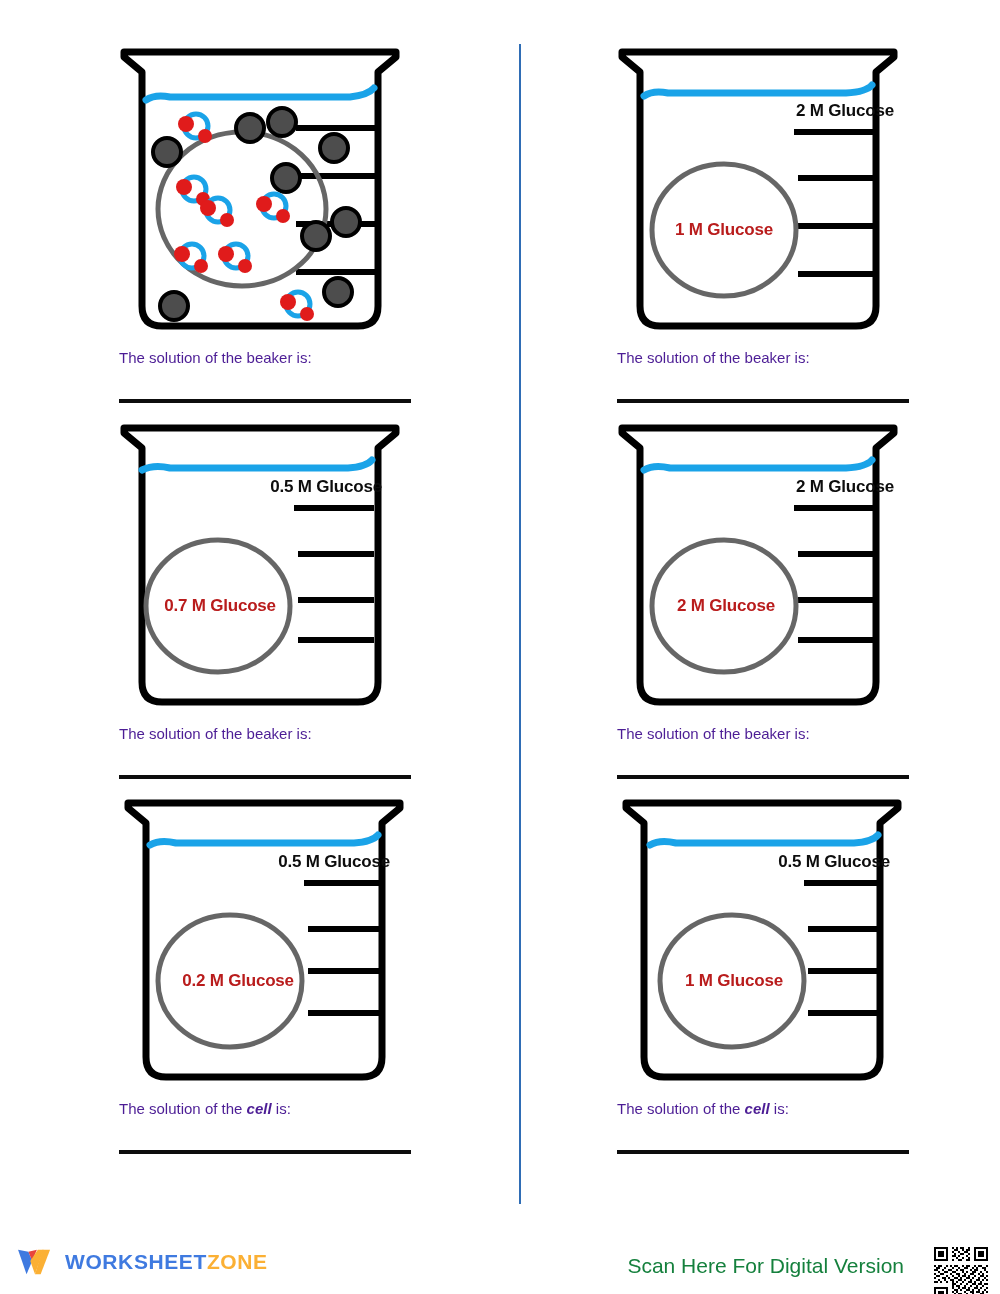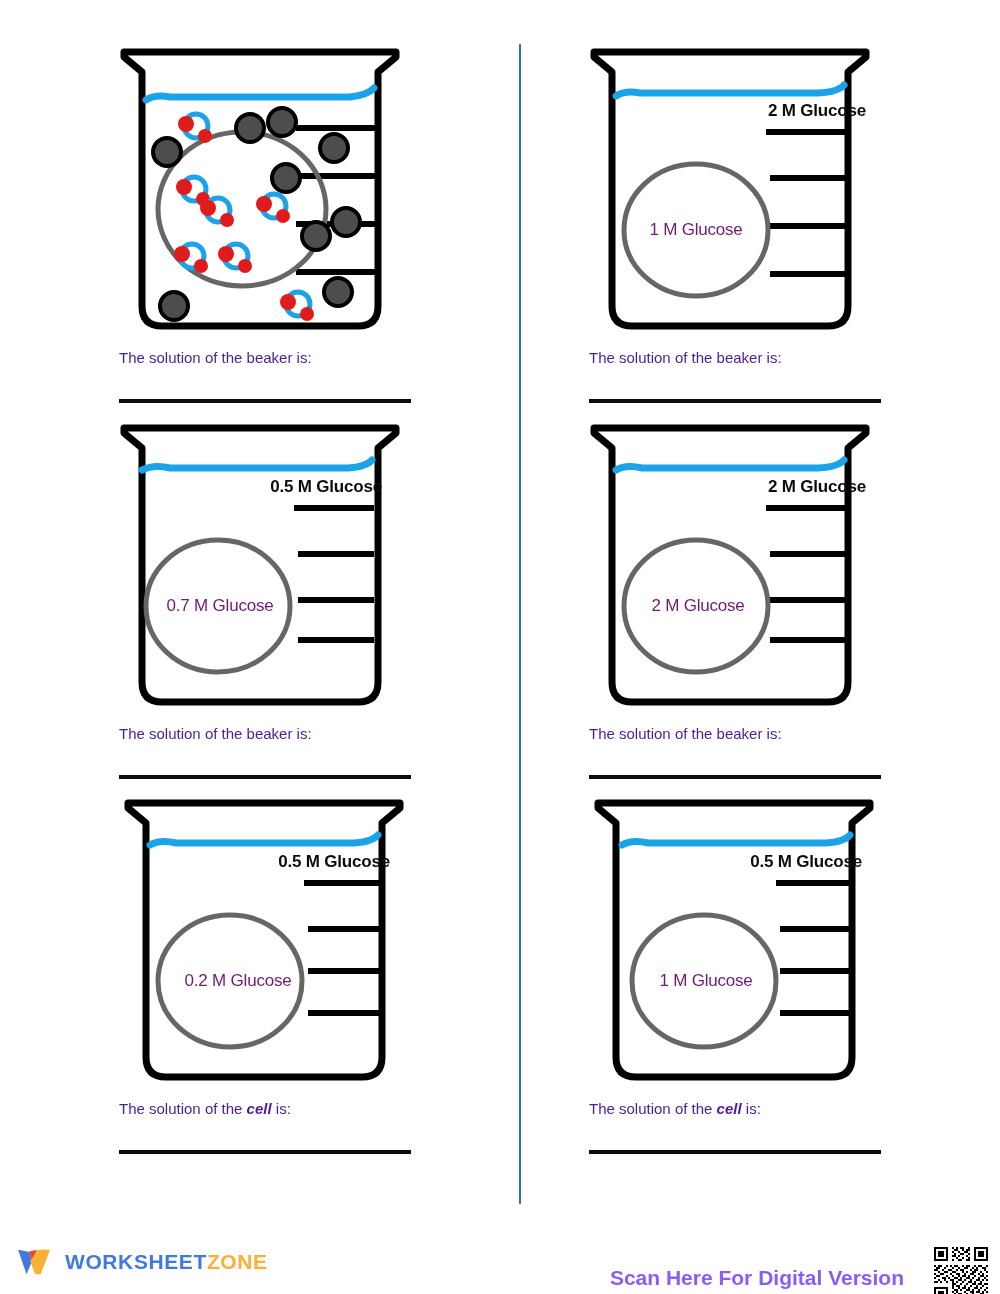--- a/index.html
+++ b/index.html
@@ -25,21 +25,21 @@
   .divider {
     position: absolute;
     left: 519px;
     top: 44px;
     width: 2px;
     height: 1160px;
     background: #2f6db5;
   }
 
   .col-left  { position: absolute; left: 110px;  width: 310px; }
-  .col-right { position: absolute; left: 580px;  width: 310px; }
+  .col-right { position: absolute; left: 608px;  width: 310px; }
 
   .row-1 { top: 44px; }
   .row-2 { top: 420px; }
   .row-3 { top: 795px; }
 
   .cell-block { position: absolute; width: 310px; }
 
   
   .beaker-wrap {
     position: relative;
@@ -61,22 +61,22 @@
     top: 57px;
     font-size: 17px;
     font-weight: bold;
     color: #0d0d0d;
     letter-spacing: -0.2px;
     white-space: nowrap;
   }
   .inner-label {
     position: absolute;
     font-size: 17px;
-    font-weight: normal;
-    color: #701a75;
+    font-weight: bold;
+    color: #b91c1c;
     letter-spacing: -0.2px;
     white-space: nowrap;
     text-align: right;
     transform: translate(-50%, -50%);
   }
 
   
   .question {
     position: absolute;
     left: 9px;
@@ -120,25 +120,24 @@
     font-size: 21px;
     font-weight: bold;
     letter-spacing: 0.6px;
   }
   .logo-text .w-part { color: #3f7ae0; }
   .logo-text .z-part { color: #fbb034; }
 
   .scan-text {
     position: absolute;
     right: 96px;
-    top: 28px;
+    top: 16px;
     font-size: 21px;
-    color: #8b5cf6;
+    color: #15803d;
     white-space: nowrap;
-    font-weight: bold;
   }
   .qr {
     position: absolute;
     right: 8px;
     top: 5px;
     width: 62px;
     height: 62px;
     background: #ffffff;
   }
   .qr svg { display:block; }

